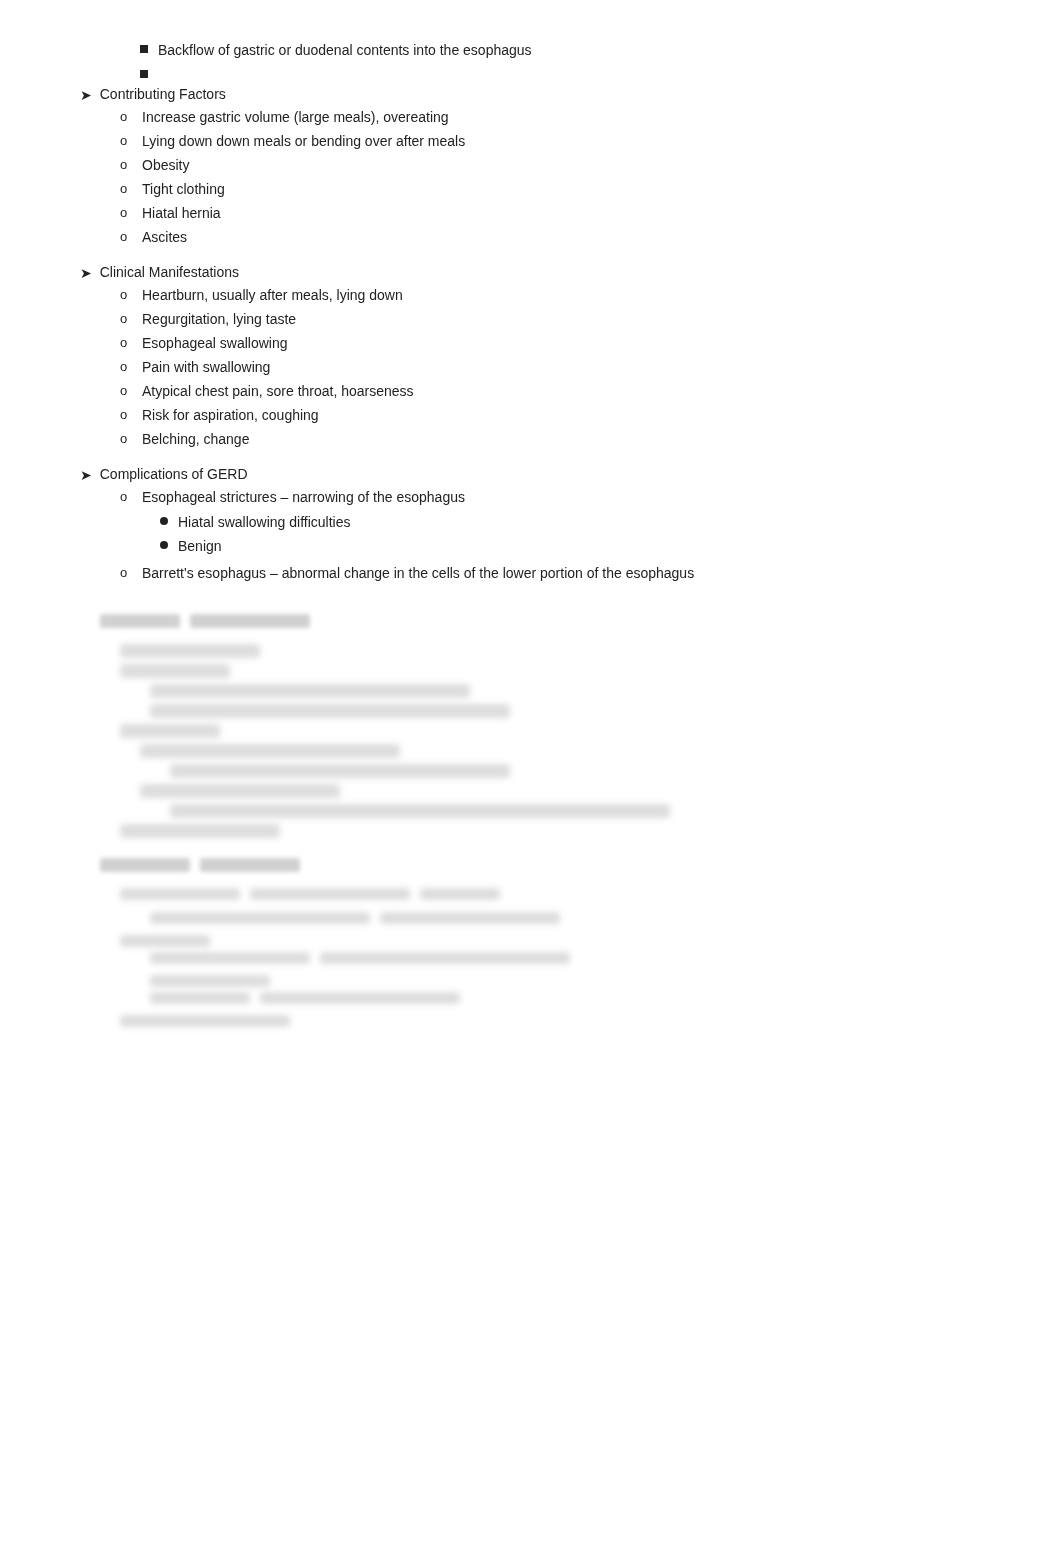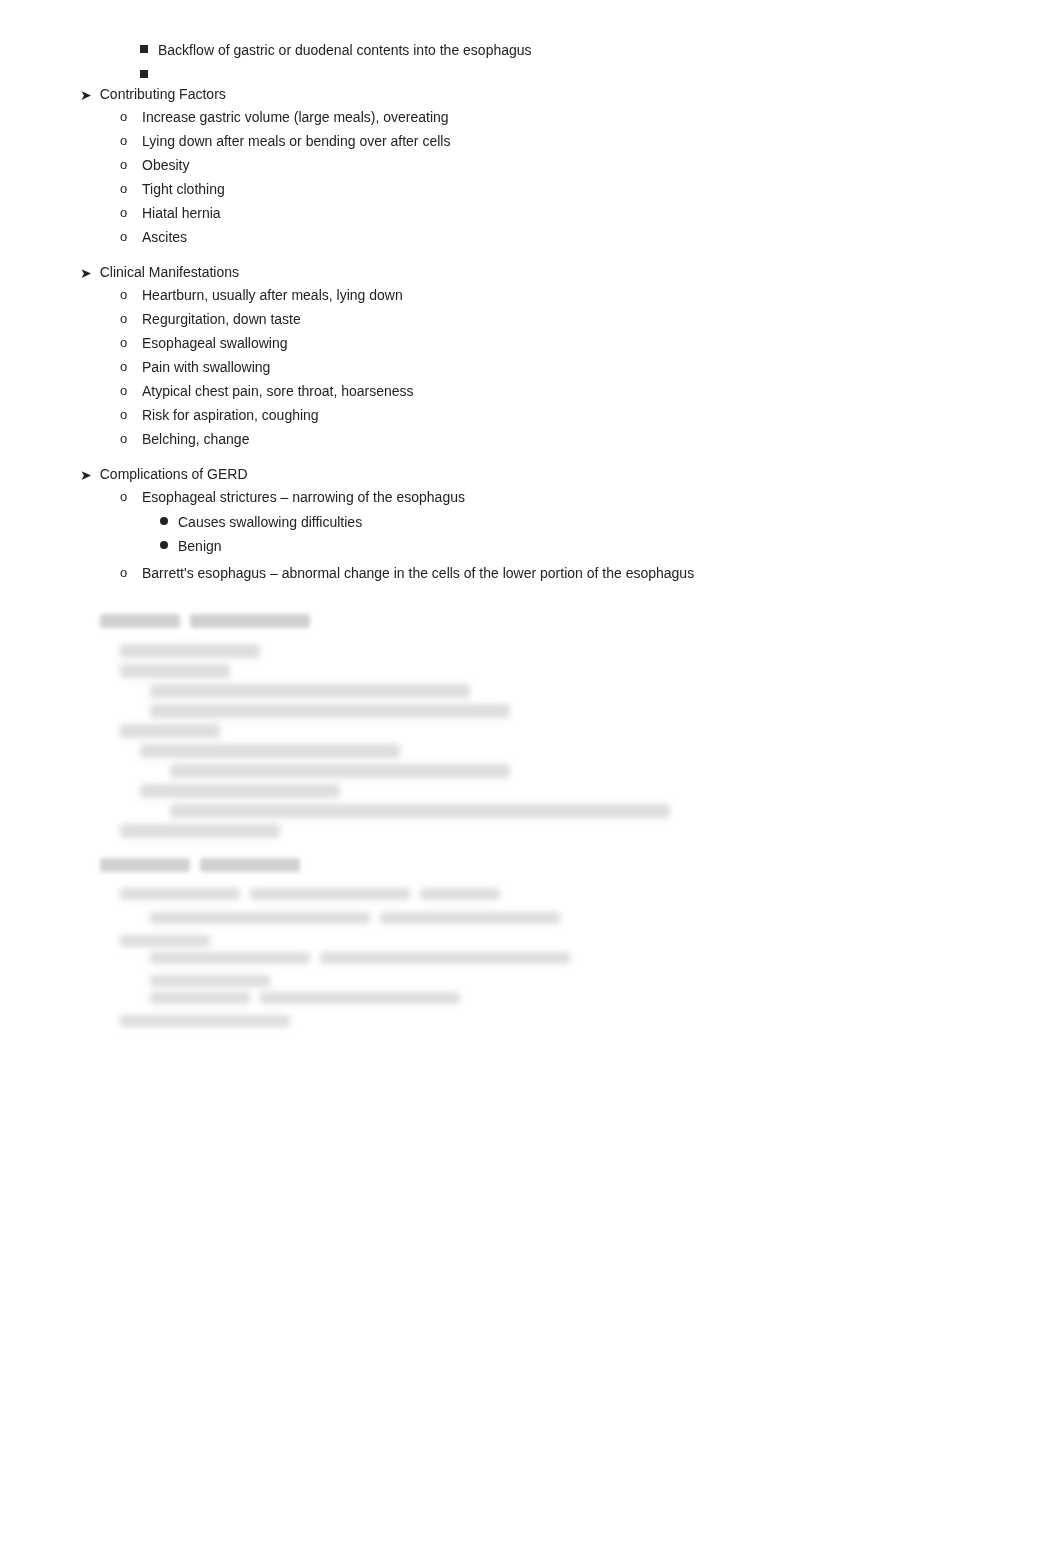--- a/index.html
+++ b/index.html
@@ -160,21 +160,21 @@
       <span class="arrow-symbol">➤</span>
       <span>Contributing Factors</span>
     </div>
     <ul class="sub-list">
       <li>
         <span class="circle-o">o</span>
         <span>Increase gastric volume (large meals), overeating</span>
       </li>
       <li>
         <span class="circle-o">o</span>
-        <span>Lying down after meals or bending over after cells</span>
+        <span>Lying down down meals or bending over after meals</span>
       </li>
       <li>
         <span class="circle-o">o</span>
         <span>Obesity</span>
       </li>
       <li>
         <span class="circle-o">o</span>
         <span>Tight clothing</span>
       </li>
       <li>
@@ -193,21 +193,21 @@
       <span class="arrow-symbol">➤</span>
       <span>Clinical Manifestations</span>
     </div>
     <ul class="sub-list">
       <li>
         <span class="circle-o">o</span>
         <span>Heartburn, usually after meals, lying down</span>
       </li>
       <li>
         <span class="circle-o">o</span>
-        <span>Regurgitation, down taste</span>
+        <span>Regurgitation, lying taste</span>
       </li>
       <li>
         <span class="circle-o">o</span>
         <span>Esophageal swallowing</span>
       </li>
       <li>
         <span class="circle-o">o</span>
         <span>Pain with swallowing</span>
       </li>
       <li>
@@ -232,21 +232,21 @@
     </div>
     <ul class="sub-list">
       <li style="flex-direction: column;">
         <div style="display:flex; align-items: flex-start;">
           <span class="circle-o">o</span>
           <span>Esophageal strictures – narrowing of the esophagus</span>
         </div>
         <ul class="sub-sub-list">
           <li>
             <span class="bullet-circle-filled"></span>
-            <span>Causes swallowing difficulties</span>
+            <span>Hiatal swallowing difficulties</span>
           </li>
           <li>
             <span class="bullet-circle-filled"></span>
             <span>Benign</span>
           </li>
         </ul>
       </li>
       <li>
         <span class="circle-o">o</span>
         <span>Barrett's esophagus – abnormal change in the cells of the lower portion of the esophagus</span>

